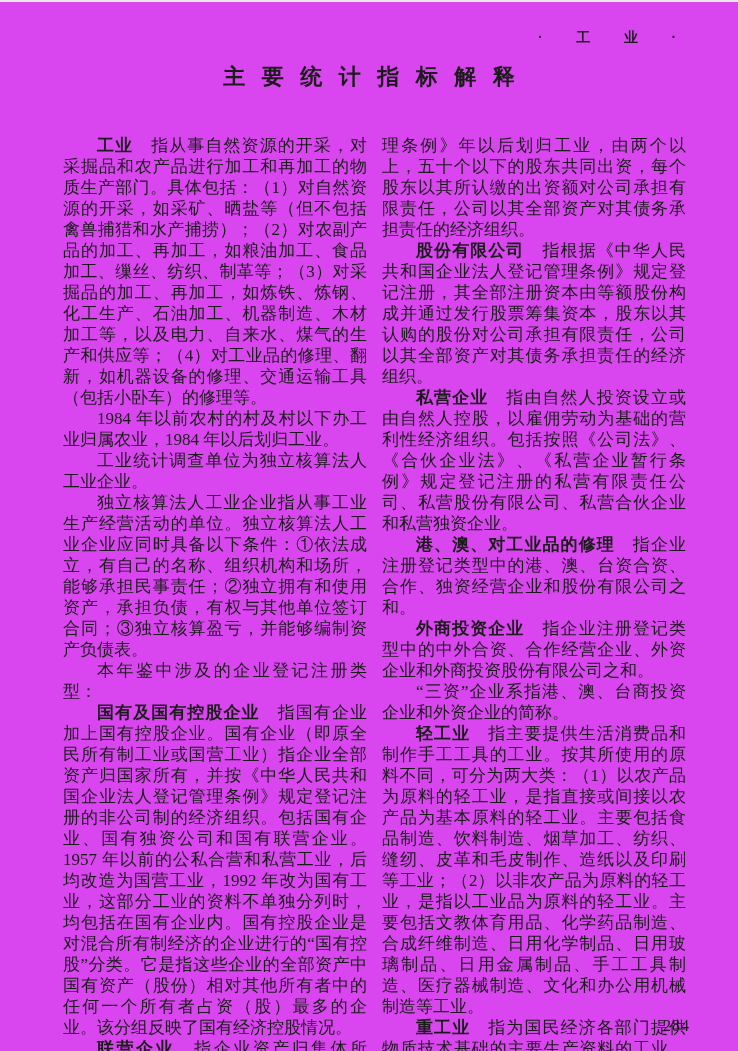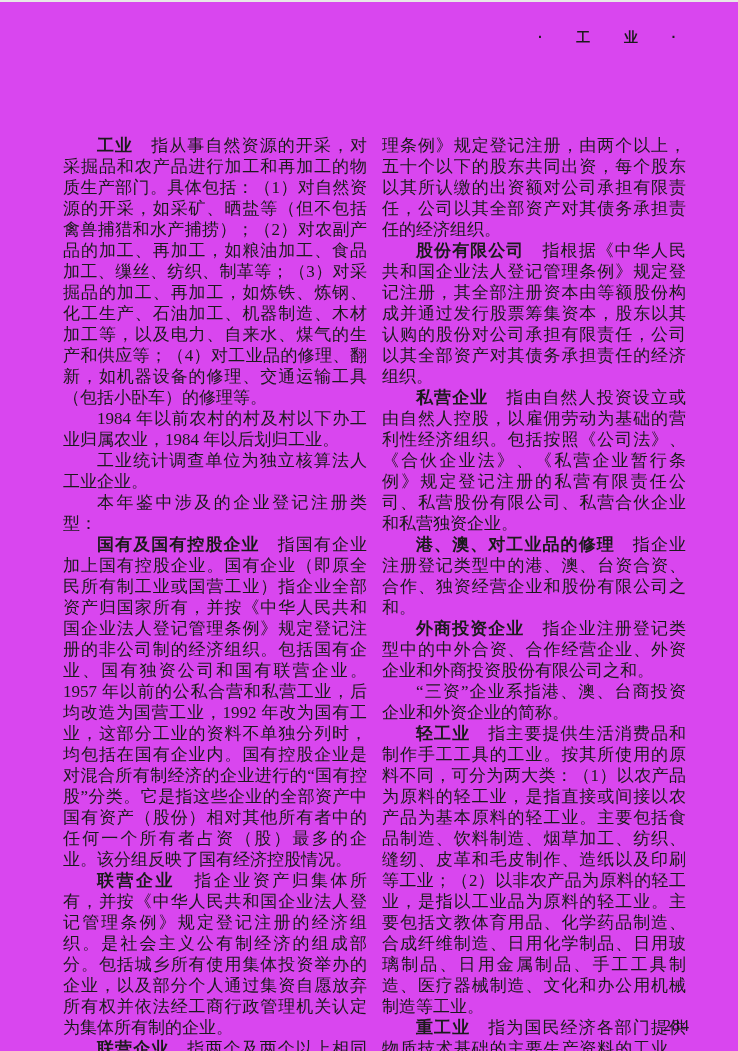--- a/index.html
+++ b/index.html
@@ -59,32 +59,34 @@
     right:48px;bottom:18px;
     font-size:16px;
     letter-spacing:1px;
   }
 </style>
 </head>
 <body>
 
 <div class="page">
   <div class="corner-header">·　工　业　·</div>
+  <div class="doc-title">主要统计指标解释</div>
   <div class="columns">
     <div class="col" id="col-left">
         <p><b>工业</b>　指从事自然资源的开采，对采掘品和农产品进行加工和再加工的物质生产部门。具体包括：（1）对自然资源的开采，如采矿、晒盐等（但不包括禽兽捕猎和水产捕捞）；（2）对农副产品的加工、再加工，如粮油加工、食品加工、缫丝、纺织、制革等；（3）对采掘品的加工、再加工，如炼铁、炼钢、化工生产、石油加工、机器制造、木材加工等，以及电力、自来水、煤气的生产和供应等；（4）对工业品的修理、翻新，如机器设备的修理、交通运输工具（包括小卧车）的修理等。</p>
         <p>1984 年以前农村的村及村以下办工业归属农业，1984 年以后划归工业。</p>
         <p>工业统计调查单位为独立核算法人工业企业。</p>
+        <p>独立核算法人工业企业指从事工业生产经营活动的单位。独立核算法人工业企业应同时具备以下条件：①依法成立，有自己的名称、组织机构和场所，能够承担民事责任；②独立拥有和使用资产，承担负债，有权与其他单位签订合同；③独立核算盈亏，并能够编制资产负债表。</p>
         <p>本年鉴中涉及的企业登记注册类型：</p>
         <p><b>国有及国有控股企业</b>　指国有企业加上国有控股企业。国有企业（即原全民所有制工业或国营工业）指企业全部资产归国家所有，并按《中华人民共和国企业法人登记管理条例》规定登记注册的非公司制的经济组织。包括国有企业、国有独资公司和国有联营企业。1957 年以前的公私合营和私营工业，后均改造为国营工业，1992 年改为国有工业，这部分工业的资料不单独分列时，均包括在国有企业内。国有控股企业是对混合所有制经济的企业进行的“国有控股”分类。它是指这些企业的全部资产中国有资产（股份）相对其他所有者中的任何一个所有者占资（股）最多的企业。该分组反映了国有经济控股情况。</p>
         <p><b>联营企业</b>　指企业资产归集体所有，并按《中华人民共和国企业法人登记管理条例》规定登记注册的经济组织。是社会主义公有制经济的组成部分。包括城乡所有使用集体投资举办的企业，以及部分个人通过集资自愿放弃所有权并依法经工商行政管理机关认定为集体所有制的企业。</p>
         <p><b>联营企业</b>　指两个及两个以上相同或不同所有制性质的企业法人或事业单位法人，按自愿、平等、互利的原则，共同投资组成的经济组织。联营企业包括：</p>
       </div>
     <div class="col" id="col-right">
-        <p class="no-indent">理条例》规定登记注册，由两个以上，五十个以下的股东共同出资，每个股东以其所认缴的出资额对公司承担有限责任，公司以其全部资产对其债务承担责任的经济组织。</p>
+        <p class="no-indent">理条例》年以后划归工业，由两个以上，五十个以下的股东共同出资，每个股东以其所认缴的出资额对公司承担有限责任，公司以其全部资产对其债务承担责任的经济组织。</p>
         <p><b>股份有限公司</b>　指根据《中华人民共和国企业法人登记管理条例》规定登记注册，其全部注册资本由等额股份构成并通过发行股票筹集资本，股东以其认购的股份对公司承担有限责任，公司以其全部资产对其债务承担责任的经济组织。</p>
         <p><b>私营企业</b>　指由自然人投资设立或由自然人控股，以雇佣劳动为基础的营利性经济组织。包括按照《公司法》、《合伙企业法》、《私营企业暂行条例》规定登记注册的私营有限责任公司、私营股份有限公司、私营合伙企业和私营独资企业。</p>
         <p><b>港、澳、对工业品的修理</b>　指企业注册登记类型中的港、澳、台资合资、合作、独资经营企业和股份有限公司之和。</p>
         <p><b>外商投资企业</b>　指企业注册登记类型中的中外合资、合作经营企业、外资企业和外商投资股份有限公司之和。</p>
         <p>“三资”企业系指港、澳、台商投资企业和外资企业的简称。</p>
         <p><b>轻工业</b>　指主要提供生活消费品和制作手工工具的工业。按其所使用的原料不同，可分为两大类：（1）以农产品为原料的轻工业，是指直接或间接以农产品为基本原料的轻工业。主要包括食品制造、饮料制造、烟草加工、纺织、缝纫、皮革和毛皮制作、造纸以及印刷等工业；（2）以非农产品为原料的轻工业，是指以工业品为原料的轻工业。主要包括文教体育用品、化学药品制造、合成纤维制造、日用化学制品、日用玻璃制品、日用金属制品、手工工具制造、医疗器械制造、文化和办公用机械制造等工业。</p>
         <p><b>重工业</b>　指为国民经济各部门提供物质技术基础的主要生产资料的工业。按其生产性质和产品用途，可以分为下列三类：（1）采掘（伐）工业，是指对自然资源的开采，包括石油开采、煤炭开采、金属矿开采、非金属矿开采等工业；（2）原材料工业，指向国民经济各部门提供基本材料、动力和燃料的工业。包括金属冶炼及加工、炼焦及焦炭、化学、化工原料、水泥、人造板以及电力、石油和煤炭加工等工业；（3）加工工业，是指对工业原材料进行再加工制造的工业。包括装备国民经济各部门的机械设备制造工业、金属结构、水泥制品等工业，以及为农业提供的生产资料如化肥、农药等工业。</p>
       </div>
   </div>
   <div class="page-number">284</div>

